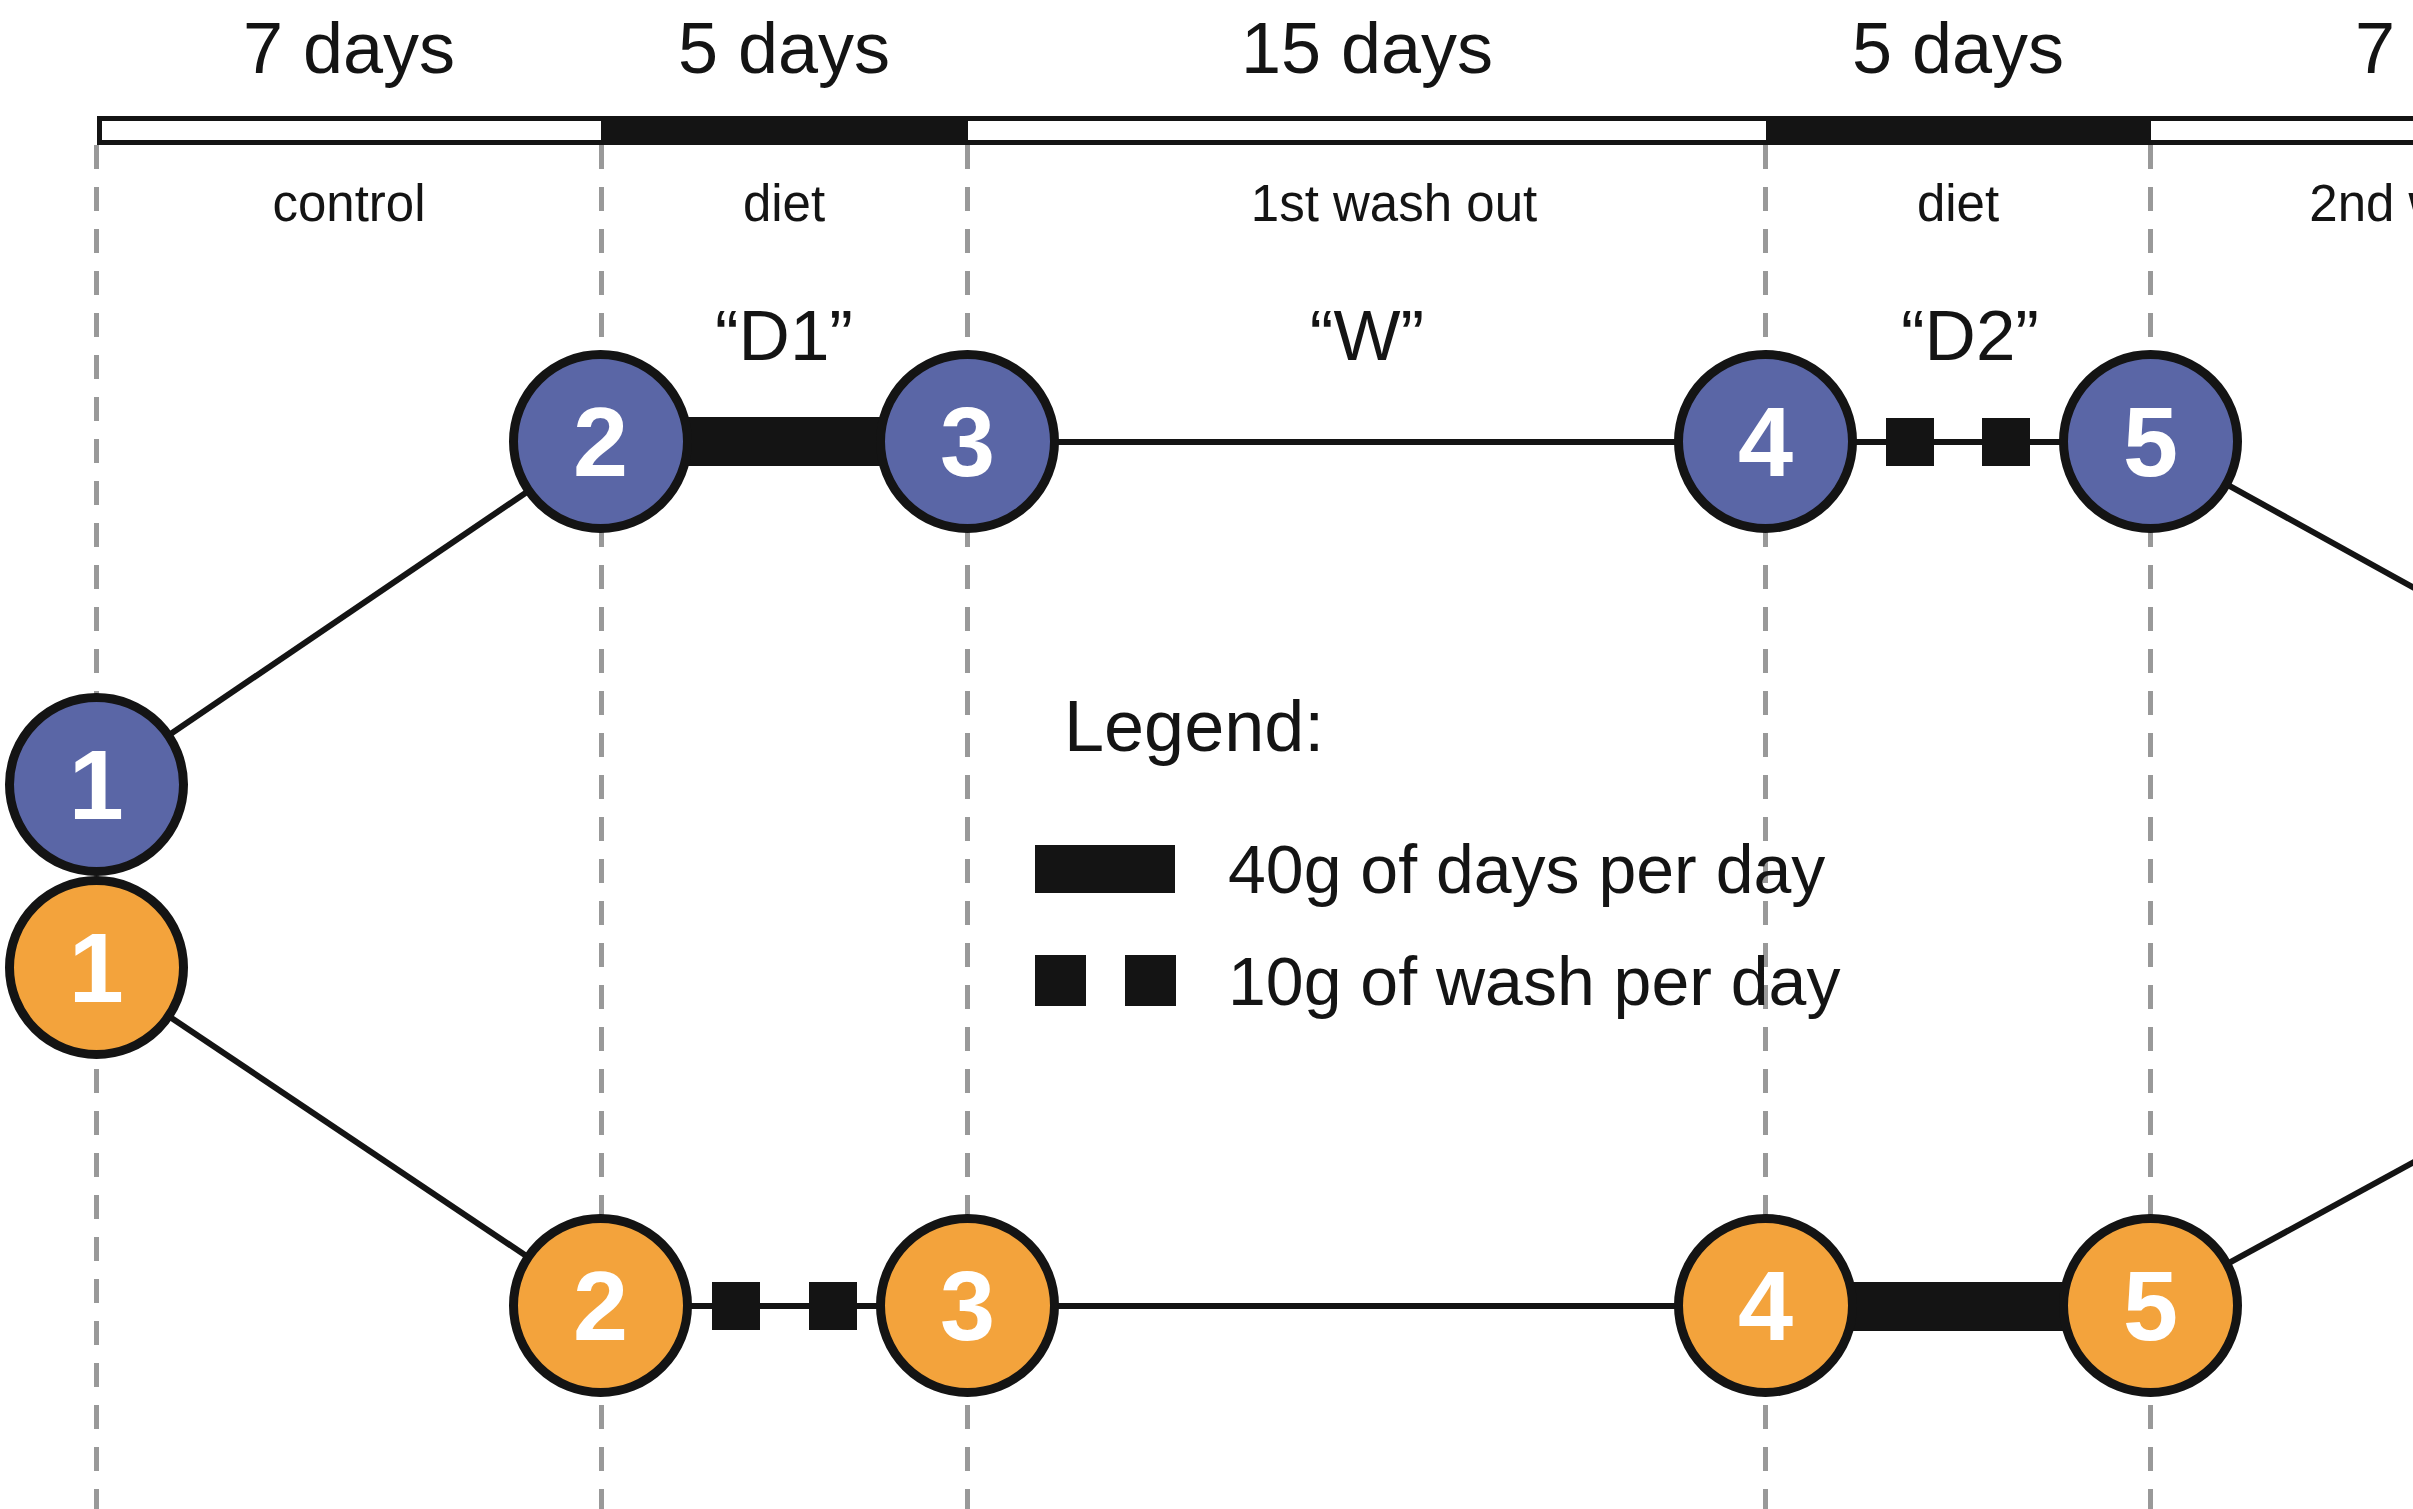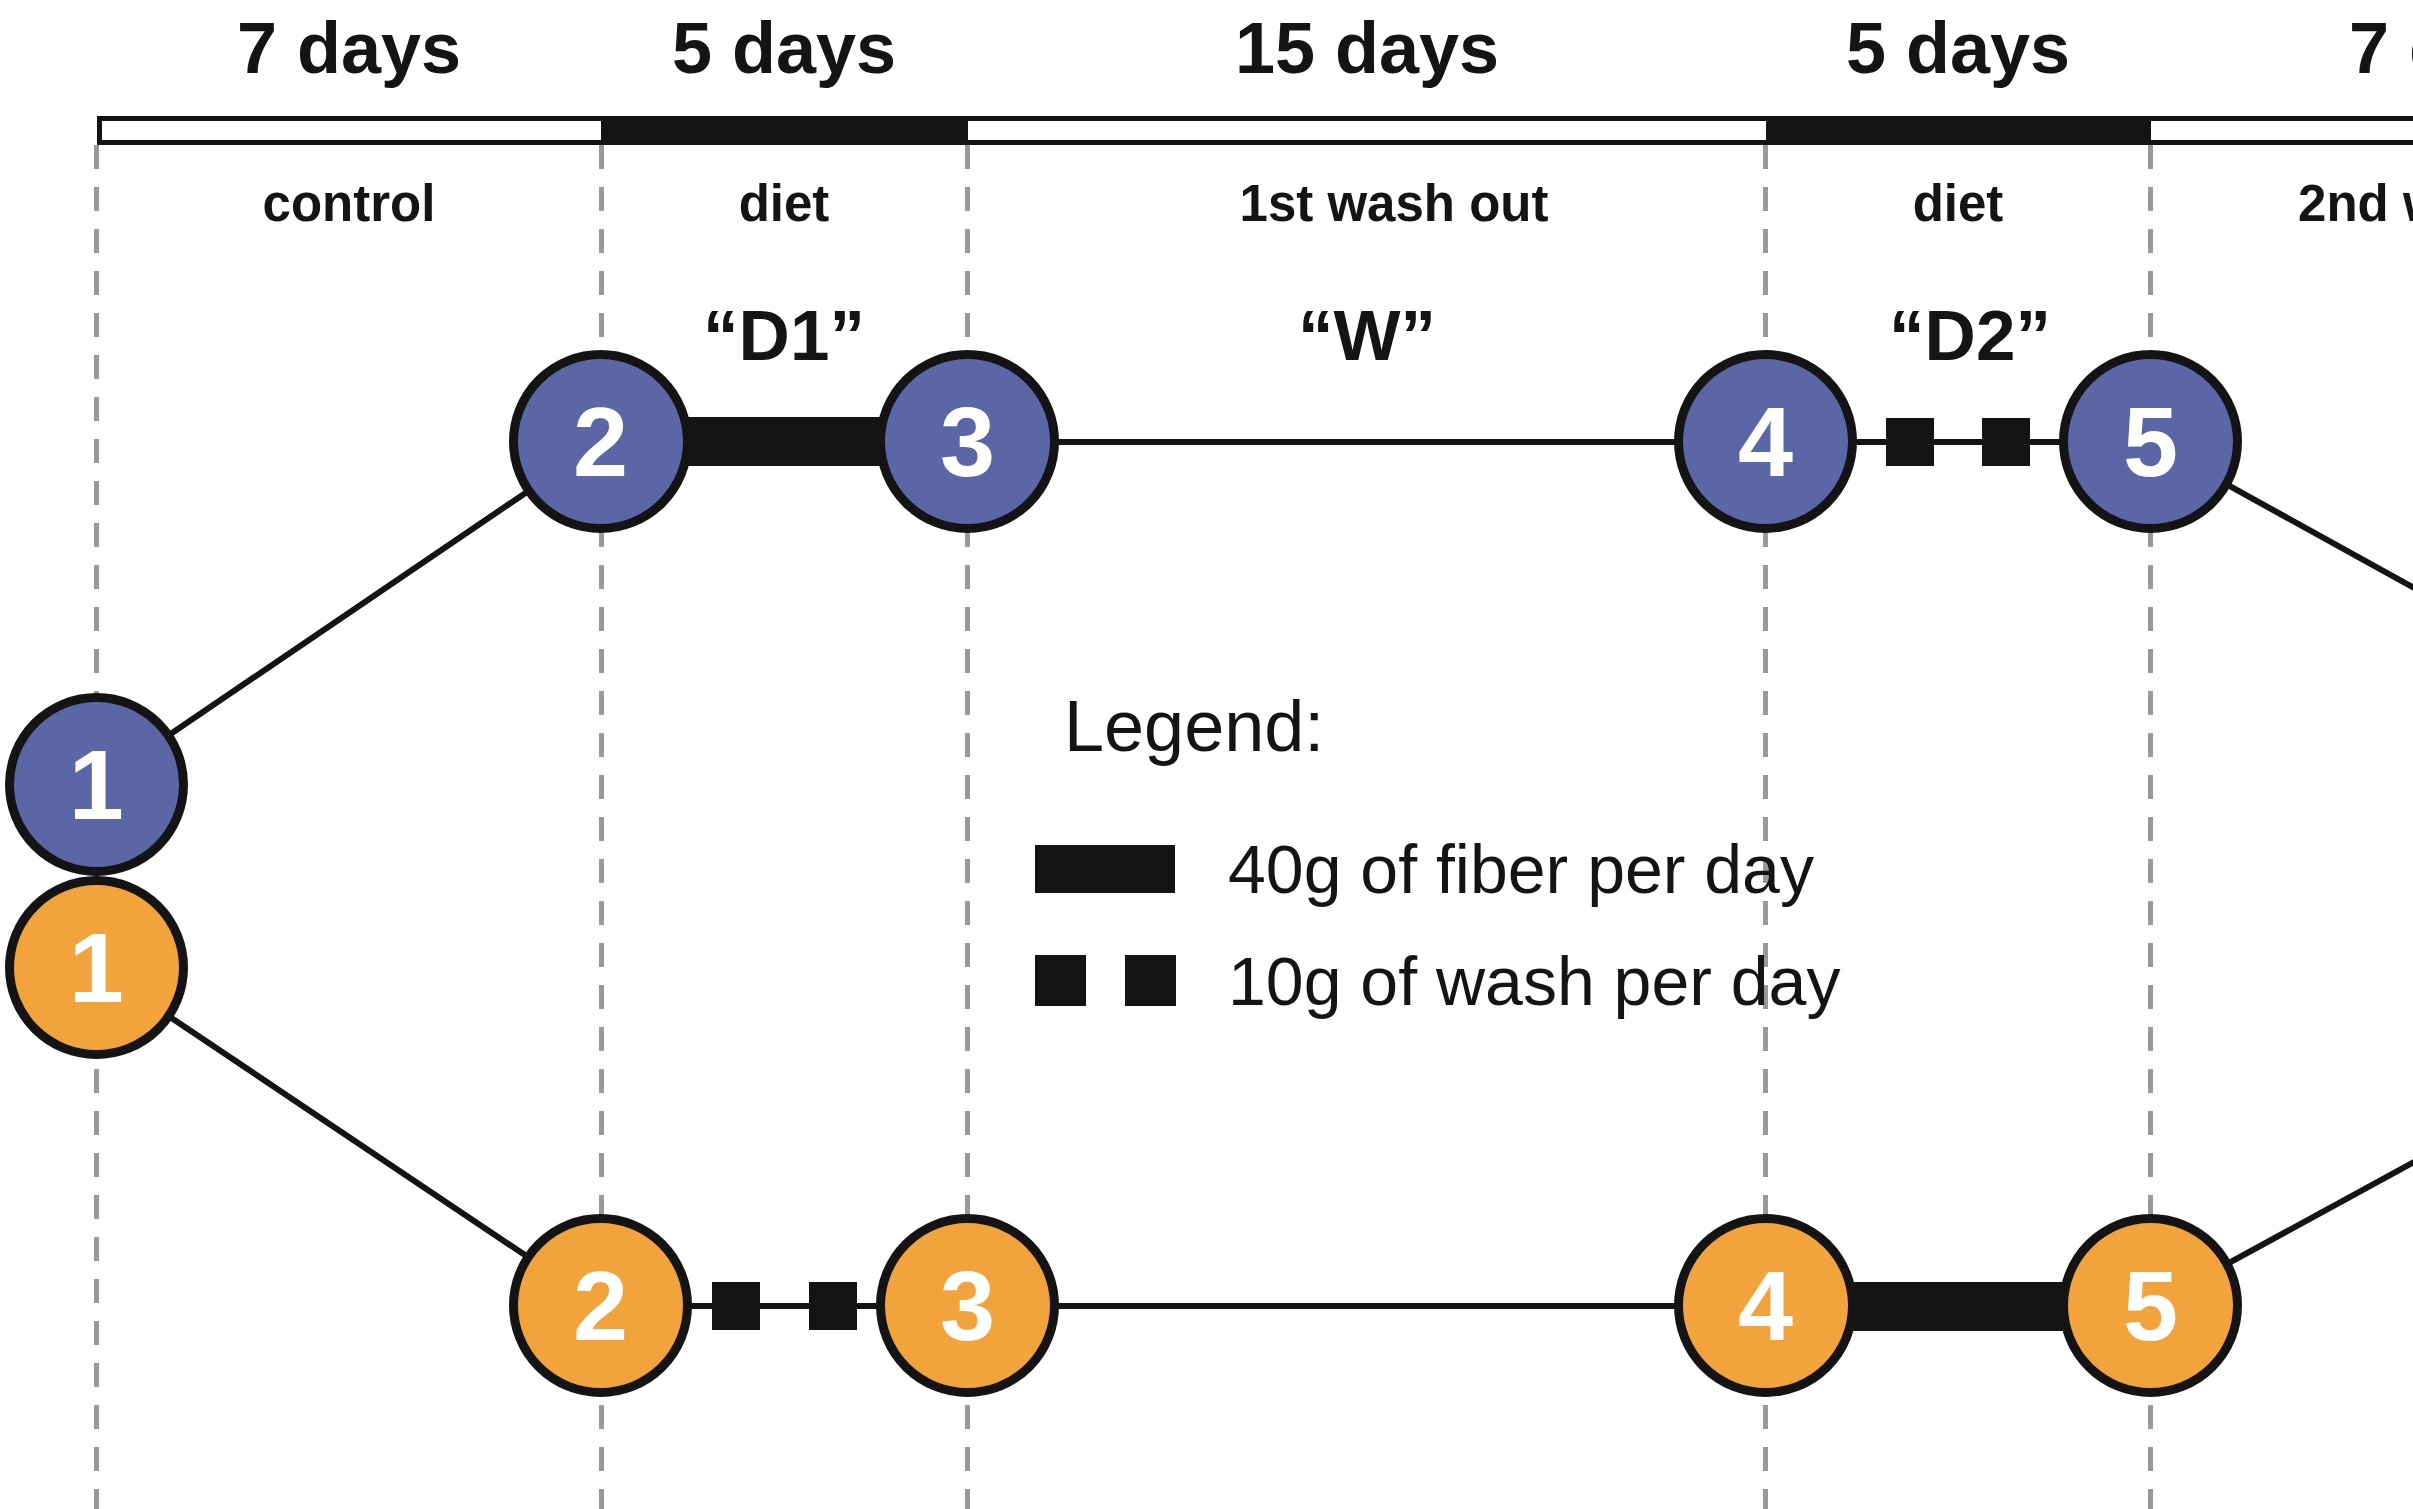--- a/index.html
+++ b/index.html
@@ -2,21 +2,21 @@
 <html style="--ink: #141414; --dash: #999999;font-size:7.7px"><head>
 <meta charset="utf-8">
 <style>
   html,body{margin:0;padding:0;background:#fff;}
   body{width:2877px;height:1510px;font-family:"Liberation Sans",sans-serif;}
   #canvas{position:relative;width:2877px;height:1510px;background:#fff;overflow:hidden;}
   .dashline{position:absolute;width:4.8px;top:145px;bottom:0;
     background:repeating-linear-gradient(to bottom,var(--dash) 0 24px,transparent 24px 42px);}
   .timeline-bar{position:absolute;background:#fff;border:5.8px solid var(--ink);box-sizing:border-box;}
   .bar-seg{position:absolute;background:var(--ink);}
-  .lbl{position:absolute;transform:translate(-50%,-50%);white-space:nowrap;color:var(--ink);text-align:left;font-weight:bold;}
+  .lbl{position:absolute;transform:translate(-50%,-50%);white-space:nowrap;color:var(--ink);text-align:left;}
   .lbl-duration{font-size:72px;}
   .lbl-phase{font-size:51px;}
   .lbl-code{font-size:71px;}
   .conn-line{position:absolute;background:var(--ink);transform-origin:0 50%;}
   .conn-thick{position:absolute;background:var(--ink);}
   .conn-square{position:absolute;background:var(--ink);}
   .timepoint{position:absolute;border-radius:50%;border:9.7px solid var(--ink);box-sizing:border-box;
     display:flex;align-items:center;justify-content:center;}
   .timepoint span{color:#fff;font-size:99px;font-weight:bold;line-height:1;}
   .legend-title{position:absolute;left:1064px;top:726px;transform:translateY(-50%);
@@ -93,21 +93,21 @@
       <span>4</span>
     </div>
     <div class="timepoint" style="left: 2059px; top: 1214px; width: 183px; height: 183px; background: rgb(243, 163, 60);">
       <span>5</span>
     </div>
     <div>
     <div class="legend-title">Legend:</div>
 
     <div>
       <div class="swatch" style="left:1035px;top:845px;width:140px;height:48px;"></div>
-      <div class="legend-label" style="top:869px;">40g of fiber per day</div>
+      <div class="legend-label" style="top:869px;">40g of days per day</div>
     </div>
 
     <div>
       <div class="swatch" style="left:1035px;top:955px;width:51px;height:51px;"></div>
       <div class="swatch" style="left:1125px;top:955px;width:51px;height:51px;"></div>
       <div class="legend-label" style="top:981px;">10g of wash per day</div>
     </div>
   </div>
 </div>
 

